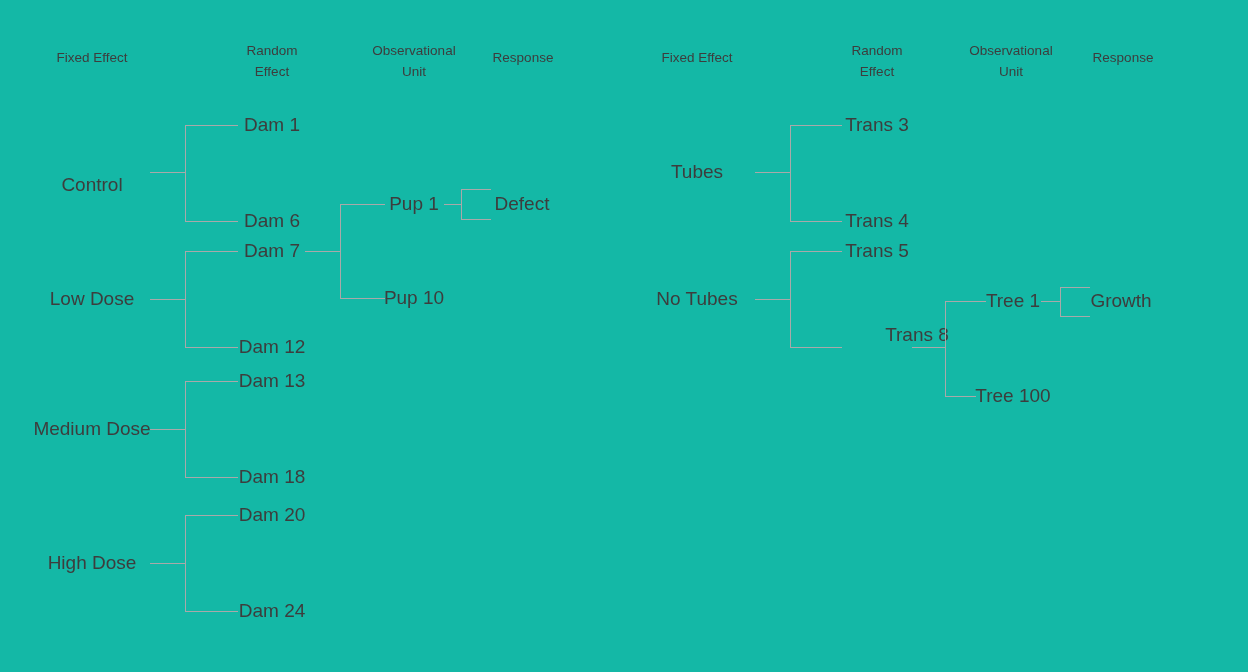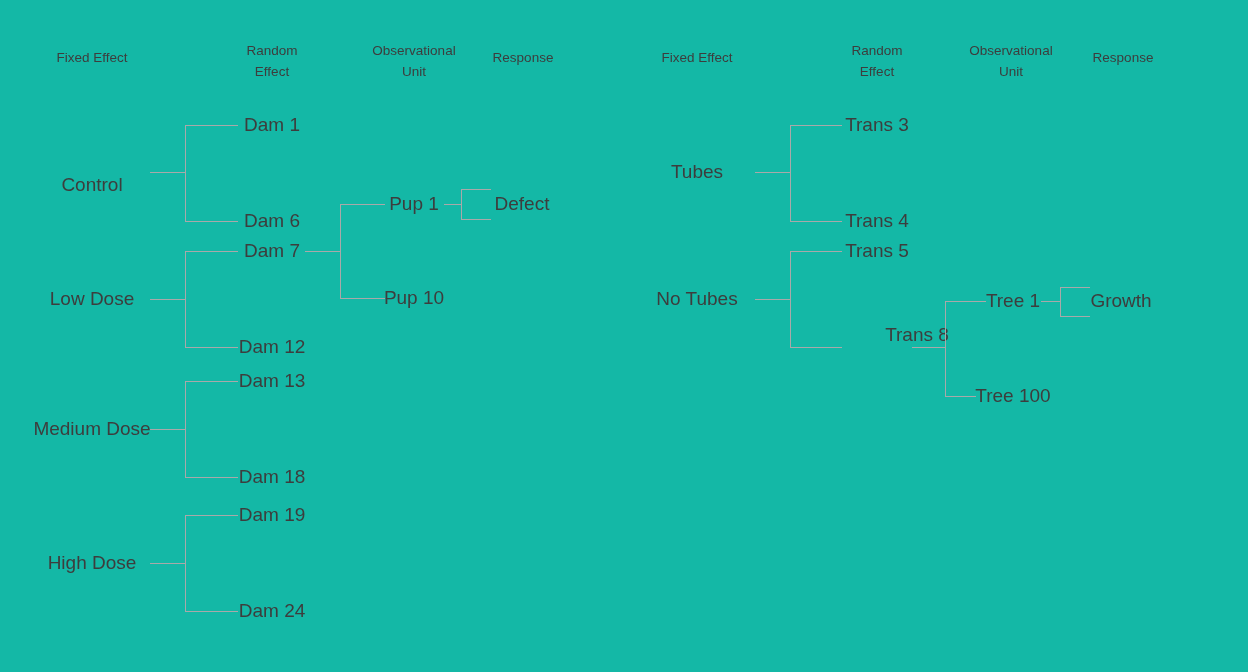--- a/index.html
+++ b/index.html
@@ -65,21 +65,21 @@
     <div class="lbl" style="left:92px; top:299px;">Low Dose</div>
     <div class="lbl" style="left:92px; top:429px;">Medium Dose</div>
     <div class="lbl" style="left:92px; top:563px;">High Dose</div>
 
     <div class="lbl" style="left:272px; top:125px;">Dam 1</div>
     <div class="lbl" style="left:272px; top:221px;">Dam 6</div>
     <div class="lbl" style="left:272px; top:251px;">Dam 7</div>
     <div class="lbl" style="left:272px; top:347px;">Dam 12</div>
     <div class="lbl" style="left:272px; top:381px;">Dam 13</div>
     <div class="lbl" style="left:272px; top:477px;">Dam 18</div>
-    <div class="lbl" style="left:272px; top:515px;">Dam 19</div>
+    <div class="lbl" style="left:272px; top:515px;">Dam 20</div>
     <div class="lbl" style="left:272px; top:611px;">Dam 24</div>
 
     <div class="lbl" style="left:414px; top:204px;">Pup 1</div>
     <div class="lbl" style="left:414px; top:298px;">Pup 10</div>
 
     <div class="lbl" style="left:522px; top:204px;">Defect</div>
 
     <div class="hl" style="left:150px; top:172px; width:35px;"></div>
     <div class="vl" style="left:185px; top:125px; height:96px;"></div>
     <div class="hl" style="left:185px; top:125px; width:53px;"></div>

